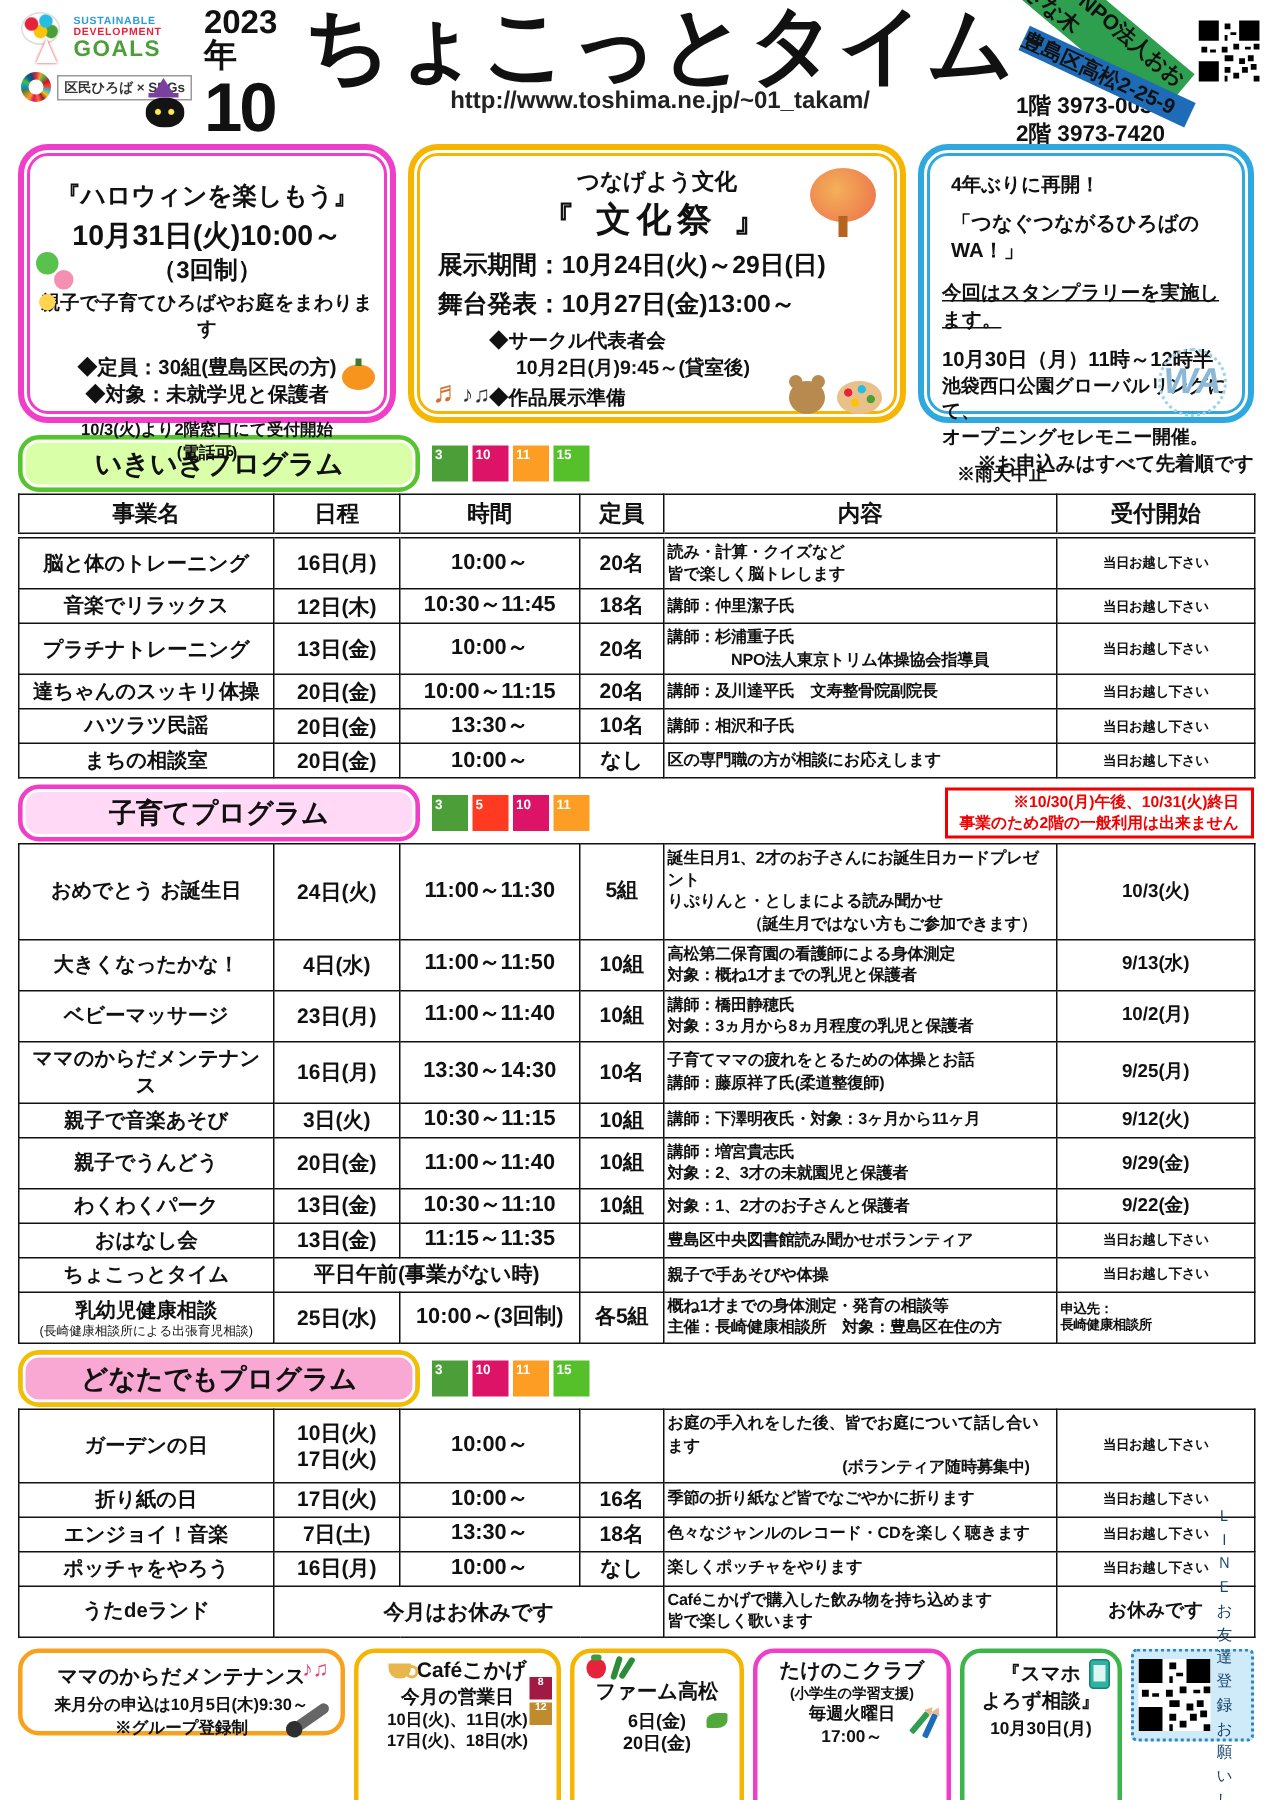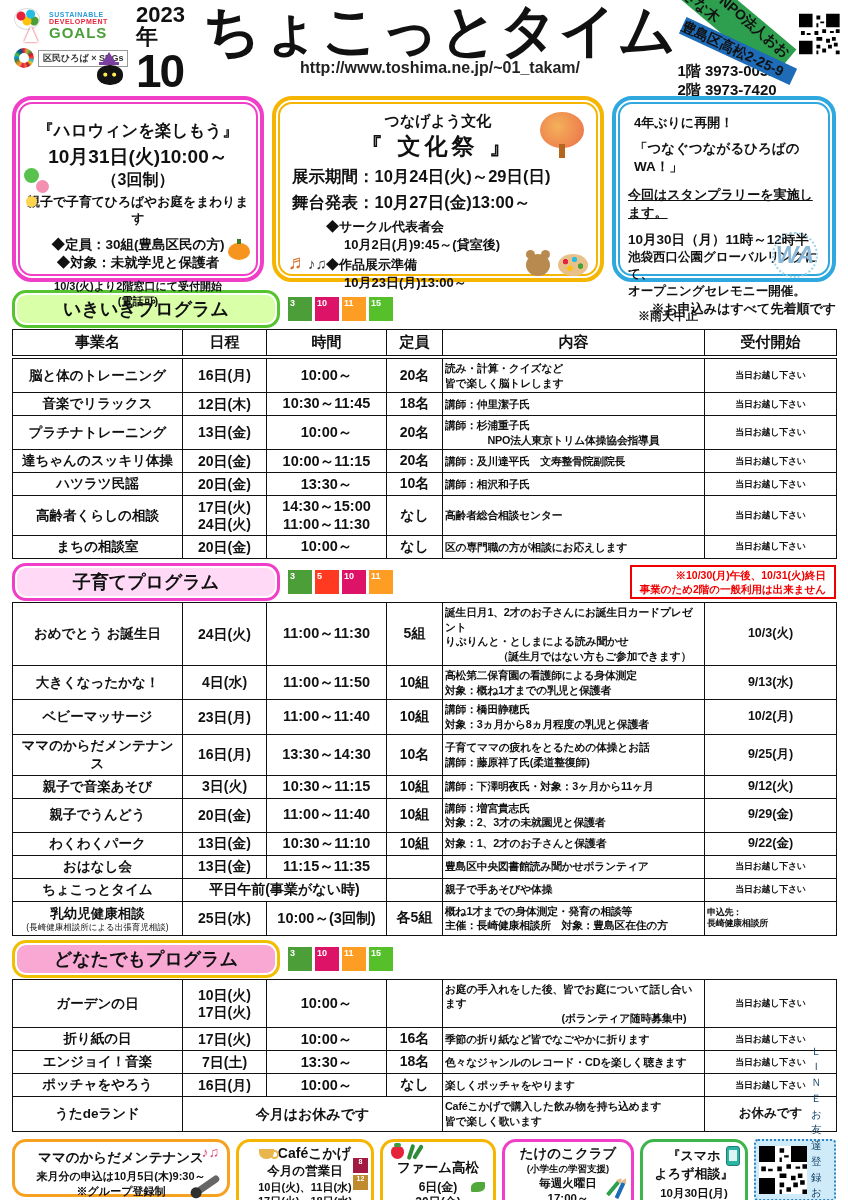--- a/index.html
+++ b/index.html
@@ -238,21 +238,20 @@
     </div>
     <div class="ibox box-gold">
       <div class="inner bk">
         <div class="bk-sub">つなげよう文化</div>
         <div class="bk-title">『 文化祭 』</div>
         <div class="bk-l1">展示期間：10月24日(火)～29日(日)</div>
         <div class="bk-l2">舞台発表：10月27日(金)13:00～</div>
         <div class="bk-l3">◆サークル代表者会</div>
         <div class="bk-l4">10月2日(月)9:45～(貸室後)</div>
         <div class="bk-l5">◆作品展示準備</div>
-        <div class="bk-l6">10月23日(月)13:00～</div>
         <div class="tree">
             <div class="crown"></div>
             <div class="trunk"></div>
           </div>
         <div class="notes"><span>♬</span><span class="n2">♪♫</span></div>
         <div class="bear"></div>
         <div class="palette"></div>
       </div>
     </div>
     <div class="ibox box-blue">
@@ -335,30 +334,20 @@
         </tr>
         <tr>
           <td class="c-name">ハツラツ民謡</td>
           <td class="c-date">20日(金)</td>
           <td class="c-time">13:30～</td>
           <td class="c-cap">10名</td>
           <td class="c-desc">講師：相沢和子氏</td>
           <td class="c-recv sm">当日お越し下さい</td>
         </tr>
         <tr>
-          <td class="c-name">高齢者くらしの相談</td>
-          <td class="c-date">17日(火)
-24日(火)</td>
-          <td class="c-time">14:30～15:00
-11:00～11:30</td>
-          <td class="c-cap">なし</td>
-          <td class="c-desc">高齢者総合相談センター</td>
-          <td class="c-recv sm">当日お越し下さい</td>
-        </tr>
-        <tr>
           <td class="c-name">まちの相談室</td>
           <td class="c-date">20日(金)</td>
           <td class="c-time">10:00～</td>
           <td class="c-cap">なし</td>
           <td class="c-desc">区の専門職の方が相談にお応えします</td>
           <td class="c-recv sm">当日お越し下さい</td>
         </tr>
       </tbody>
   </table>
 

